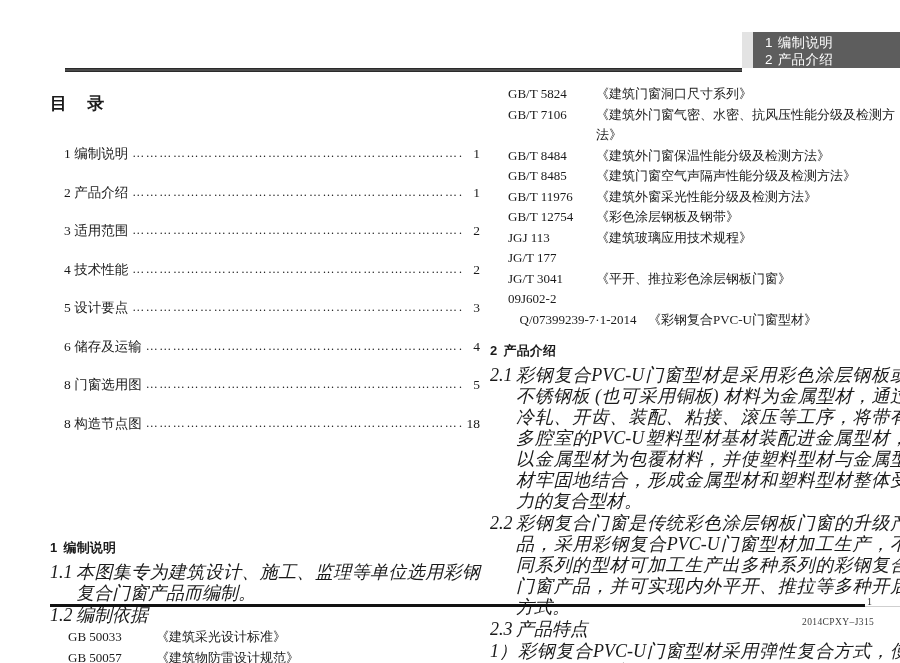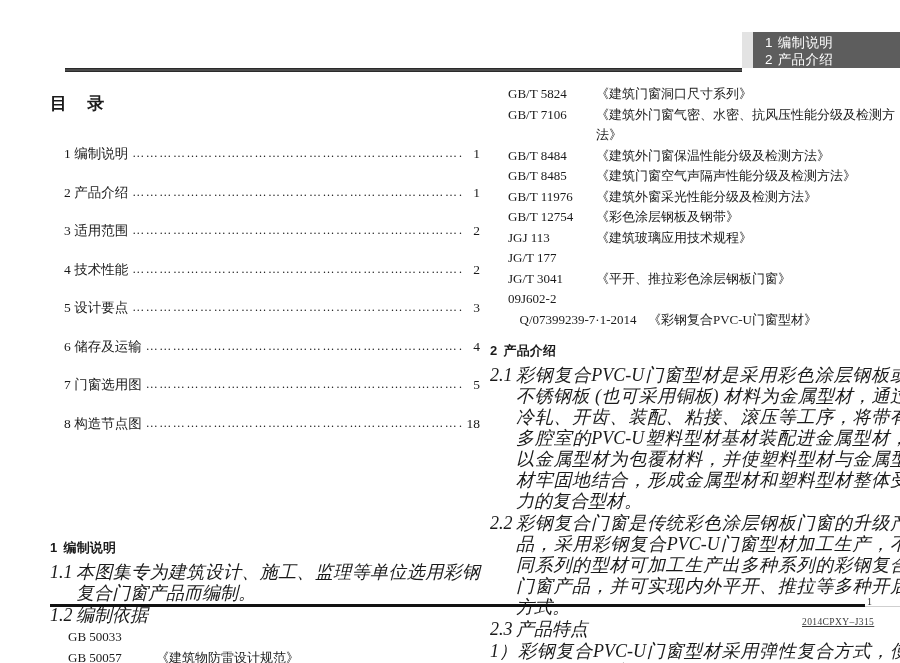--- a/index.html
+++ b/index.html
@@ -89,21 +89,20 @@
     font-family: "Liberation Serif", serif;
   }
   .footer-code {
     position: absolute;
     top: 617px;
     left: 782px;
     font-size: 9.5px;
     letter-spacing: 0.4px;
     color: #3a3a3a;
     font-family: "Liberation Serif", serif;
-    text-decoration: underline;
   }
 
   
   .col {
     position: absolute;
     top: 84px;
   }
   .col-left { left: 30px; width: 430px; }
   .col-right { left: 470px; width: 418px; }
 
@@ -243,21 +242,21 @@
         <span class="toc-label">5 设计要点</span>
         <span class="toc-dots">…………………………………………………………………………………………………</span>
         <span class="toc-page">3</span>
       </li>
       <li class="toc-item">
         <span class="toc-label">6 储存及运输</span>
         <span class="toc-dots">…………………………………………………………………………………………………</span>
         <span class="toc-page">4</span>
       </li>
       <li class="toc-item">
-        <span class="toc-label">7 门窗选用图</span>
+        <span class="toc-label">8 门窗选用图</span>
         <span class="toc-dots">…………………………………………………………………………………………………</span>
         <span class="toc-page">5</span>
       </li>
       <li class="toc-item">
         <span class="toc-label">8 构造节点图</span>
         <span class="toc-dots">…………………………………………………………………………………………………</span>
         <span class="toc-page">18</span>
       </li>
     </ul>
 
@@ -273,20 +272,21 @@
     </div>
 
     <div class="para">
       <span class="para-num">1.2</span>
       <span class="para-body">编制依据</span>
     </div>
 
     <ul class="ref-list">
       <li class="ref-line">
         <span class="ref-code">GB 50033</span>
+        <span class="ref-name">《建筑采光设计标准》</span>
       </li>
       <li class="ref-line">
         <span class="ref-code">GB 50057</span>
         <span class="ref-name">《建筑物防雷设计规范》</span>
       </li>
 
     </ul>
 
   </div>
 

